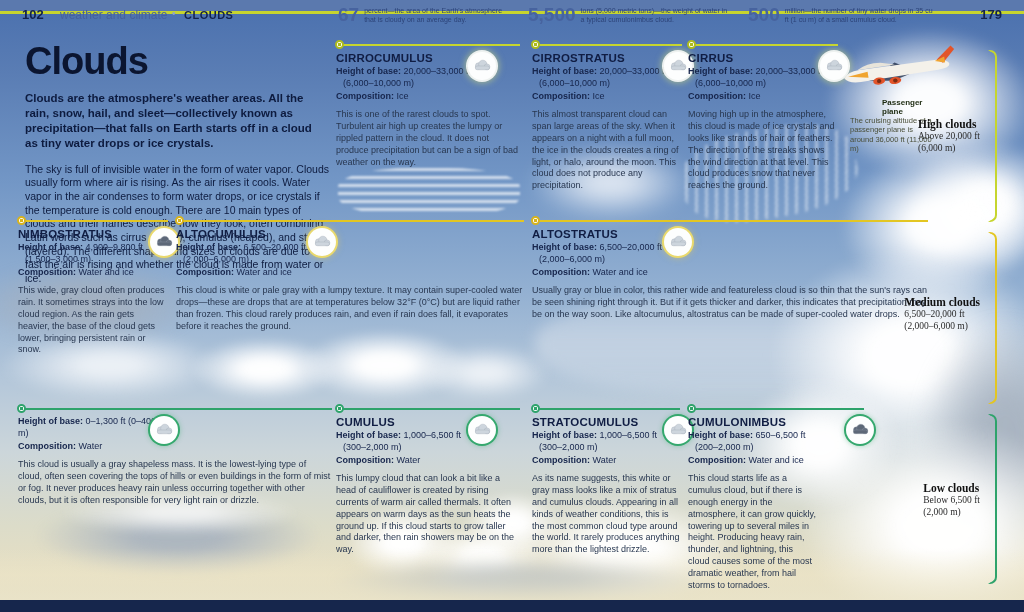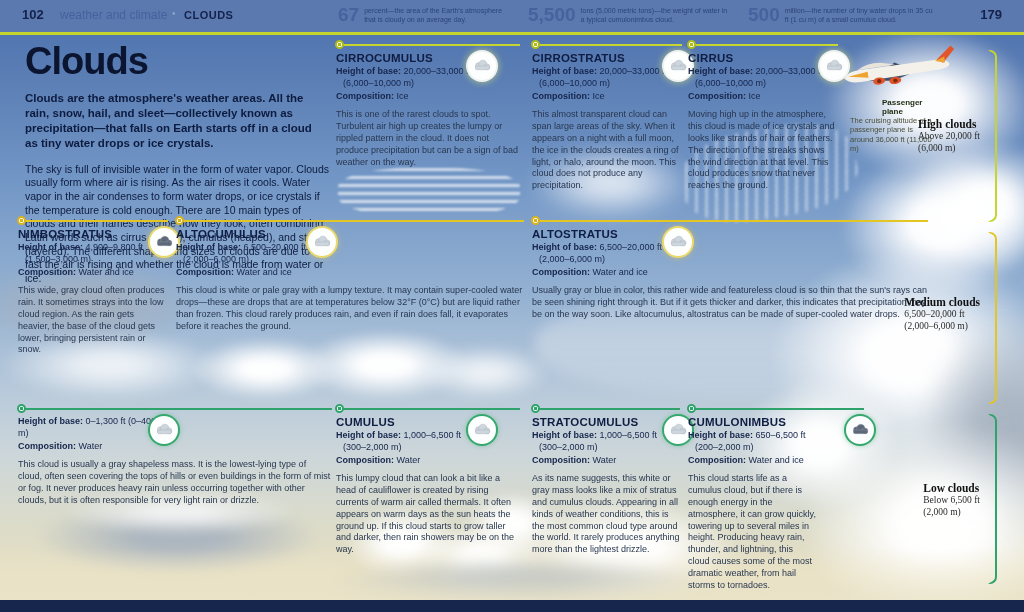--- a/index.html
+++ b/index.html
@@ -4,21 +4,21 @@
 <style>
   * { margin:0; padding:0; box-sizing:border-box; }
   html,body { width:1024px; height:612px; }
   body { font-family:"Liberation Sans","DejaVu Sans",sans-serif; }
   #page { position:relative; width:1024px; height:612px; overflow:hidden;
     background:linear-gradient(180deg,#4a70ae 0%,#5a7db4 12%,#7397c6 30%,#94b1d2 48%,
       #b4c7da 62%,#ccd6da 74%,#dcdcc9 86%,#e7dfc2 94%,#d9d2b8 100%);
   }
 
   
-  .header { position:absolute; left:0; top:0; width:1024px; height:35px;
+  .header { position:absolute; left:0; top:0; width:1024px; height:14px;
     background:#5b79ae; border-bottom:3px solid #c6d52e; z-index:40; }
   .pagenum { position:absolute; top:7px; font-size:13px; font-weight:bold; color:#13224d; }
   .pn-left { left:22px; } .pn-right { right:22px; }
   .section-title { position:absolute; left:60px; top:8px; font-size:12px; color:#46619e; }
   .bullet { position:absolute; left:172px; top:8px; font-size:10px; color:#8fa3c8; }
   .chapter { position:absolute; left:184px; top:9px; font-size:11px; font-weight:bold; color:#13224d; letter-spacing:.5px; }
   .stat { position:absolute; top:4px; display:flex; gap:5px; }
   .stat-num { font-size:19px; font-weight:bold; color:#47639f; line-height:22px; }
   .stat-text { width:148px; font-size:7px; line-height:1.25; color:#2d4479; padding-top:3px; }
   .stat1 { left:338px; } .stat2 { left:528px; } .stat3 { left:748px; }

